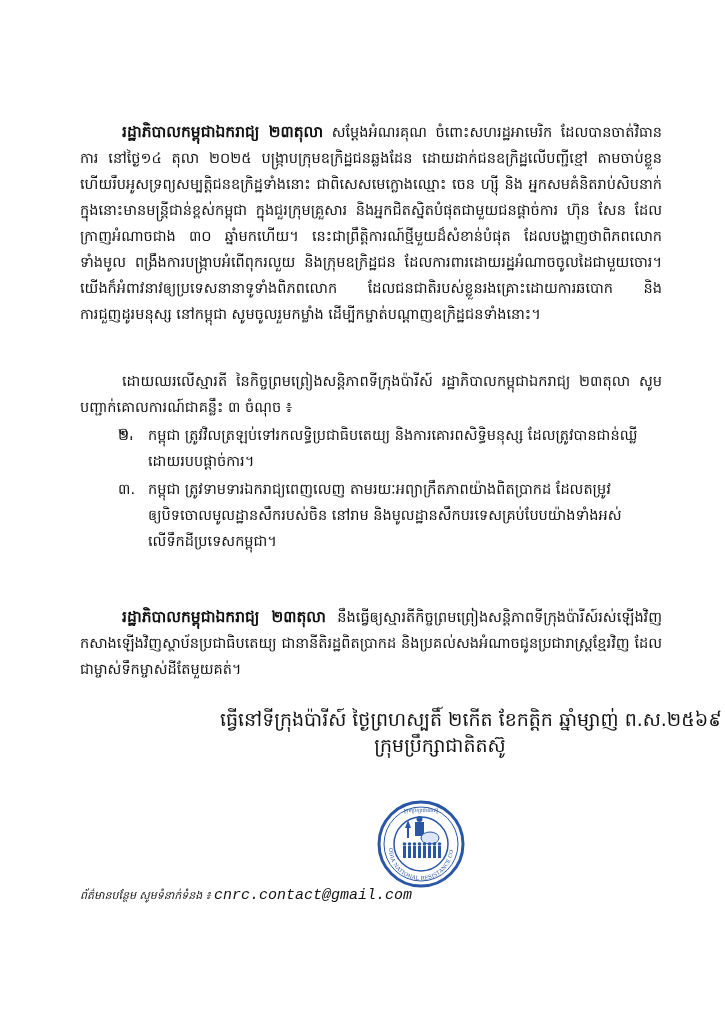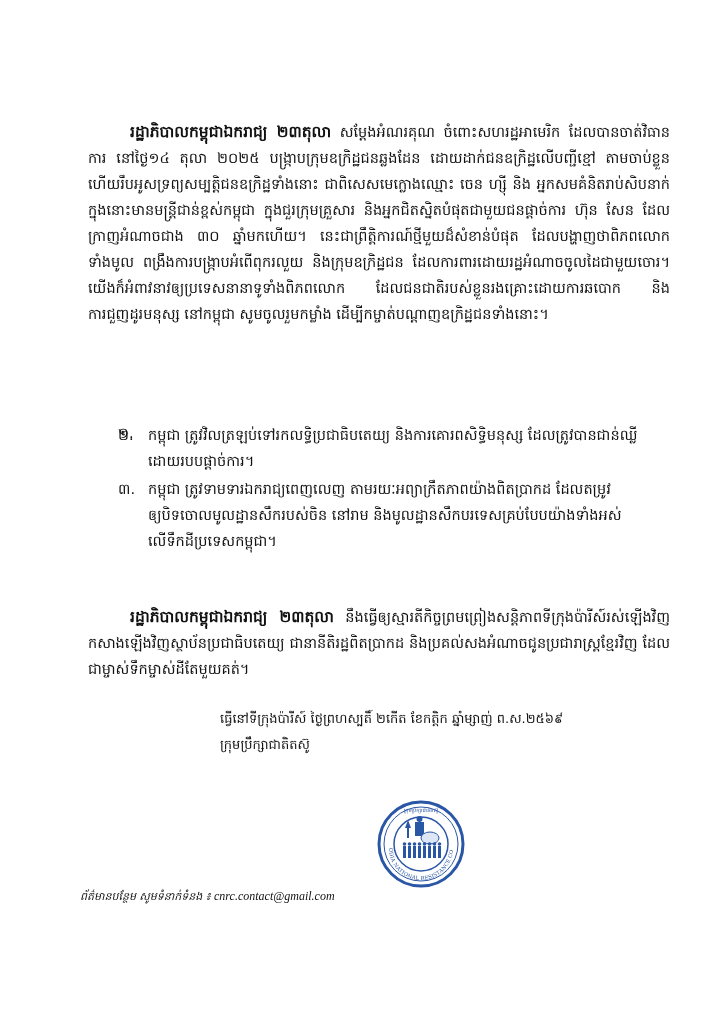--- a/index.html
+++ b/index.html
@@ -16,21 +16,21 @@
       color: #111111;
     }
     .page {
       position: absolute;
       left: 0; top: 0;
       width: 725px; height: 1024px;
       background: #ffffff;
     }
     .body-text {
       position: absolute;
-      left: 88px;
+      left: 80px;
       width: 582px;
       font-size: 14.5px;
       line-height: 26px;
       text-align: justify;
     }
     .para1 { top: 119px; }
     .para2 { top: 368px; }
     .para3 { top: 604px; }
     .indent { text-indent: 42px; margin: 0; }
     .bold-org {
@@ -56,51 +56,55 @@
     .list-num {
       position: absolute;
       left: 38px;
       top: 0;
     }
     .signature {
       position: absolute;
       left: 220px;
       top: 706px;
       width: 440px;
-      font-size: 13px;
+      text-align: center;
+      font-size: 19px;
       line-height: 26px;
     }
     .sig-line { display: block; white-space: nowrap; }
     .seal {
       position: absolute;
       left: 377px;
       top: 798px;
       width: 88px;
       height: 90px;
     }
     .footer {
       position: absolute;
       left: 80px;
       top: 888px;
       font-size: 11px;
       font-style: italic;
       line-height: 16px;
       white-space: nowrap;
     }
-    .footer-email { font-family: Liberation Serif, serif; font-size: 12px; text-align: right; }
+    .footer-email { font-family: Liberation Mono, monospace; font-size: 15px; text-align: right; }
   </style>
 </head>
 <body>
 
 <div class="page">
 
   <div class="body-text para1">
     <p class="indent"><span class="bold-org">រដ្ឋាភិបាលកម្ពុជាឯករាជ្យ ២៣តុលា</span><span> សម្តែងអំណរគុណ ចំពោះសហរដ្ឋអាមេរិក ដែលបានចាត់វិធានការ នៅថ្ងៃ១៤ តុលា ២០២៥ បង្ក្រាបក្រុមឧក្រិដ្ឋជនឆ្លងដែន ដោយដាក់ជនឧក្រិដ្ឋលើបញ្ជីខ្មៅ តាមចាប់ខ្លួន ហើយរឹបអូសទ្រព្យសម្បត្តិជនឧក្រិដ្ឋទាំងនោះ ជាពិសេសមេក្លោងឈ្មោះ ចេន ហ្ស៊ី និង អ្នកសមគំនិតរាប់សិបនាក់ ក្នុងនោះមានមន្ត្រីជាន់ខ្ពស់កម្ពុជា ក្នុងជួរក្រុមគ្រួសារ និងអ្នកជិតស្និតបំផុតជាមួយជនផ្តាច់ការ ហ៊ុន សែន ដែលក្រាញអំណាចជាង ៣០ ឆ្នាំមកហើយ។ នេះជាព្រឹត្តិការណ៍ថ្មីមួយដ៏សំខាន់បំផុត ដែលបង្ហាញថាពិភពលោកទាំងមូល ពង្រឹងការបង្ក្រាបអំពើពុករលួយ និងក្រុមឧក្រិដ្ឋជន ដែលការពារដោយរដ្ឋអំណាចចូលដៃជាមួយចោរ។  យើងក៏អំពាវនាវឲ្យប្រទេសនានាទូទាំងពិភពលោក  ដែលជនជាតិរបស់ខ្លួនរងគ្រោះដោយការឆបោក និងការជួញដូរមនុស្ស នៅកម្ពុជា សូមចូលរួមកម្លាំង ដើម្បីកម្ចាត់បណ្តាញឧក្រិដ្ឋជនទាំងនោះ។</span></p>
   </div>
 
+  <div class="body-text para2">
+    <p class="indent">ដោយឈរលើស្មារតី នៃកិច្ចព្រមព្រៀងសន្តិភាពទីក្រុងប៉ារីស៍ រដ្ឋាភិបាលកម្ពុជាឯករាជ្យ ២៣តុលា សូមបញ្ជាក់គោលការណ៍ជាគន្លឹះ ៣ ចំណុច ៖</p>
+  </div>
 
   <ul class="list">
     <li class="list-item">
       <span class="list-num">១.</span>
     </li>
     <li class="list-item">
       <span class="list-num">២.</span>
       <span>កម្ពុជា ត្រូវវិលត្រឡប់ទៅរកលទ្ធិប្រជាធិបតេយ្យ និងការគោរពសិទ្ធិមនុស្ស ដែលត្រូវបានជាន់ឈ្លីដោយរបបផ្តាច់ការ។</span>
     </li>
     <li class="list-item">

